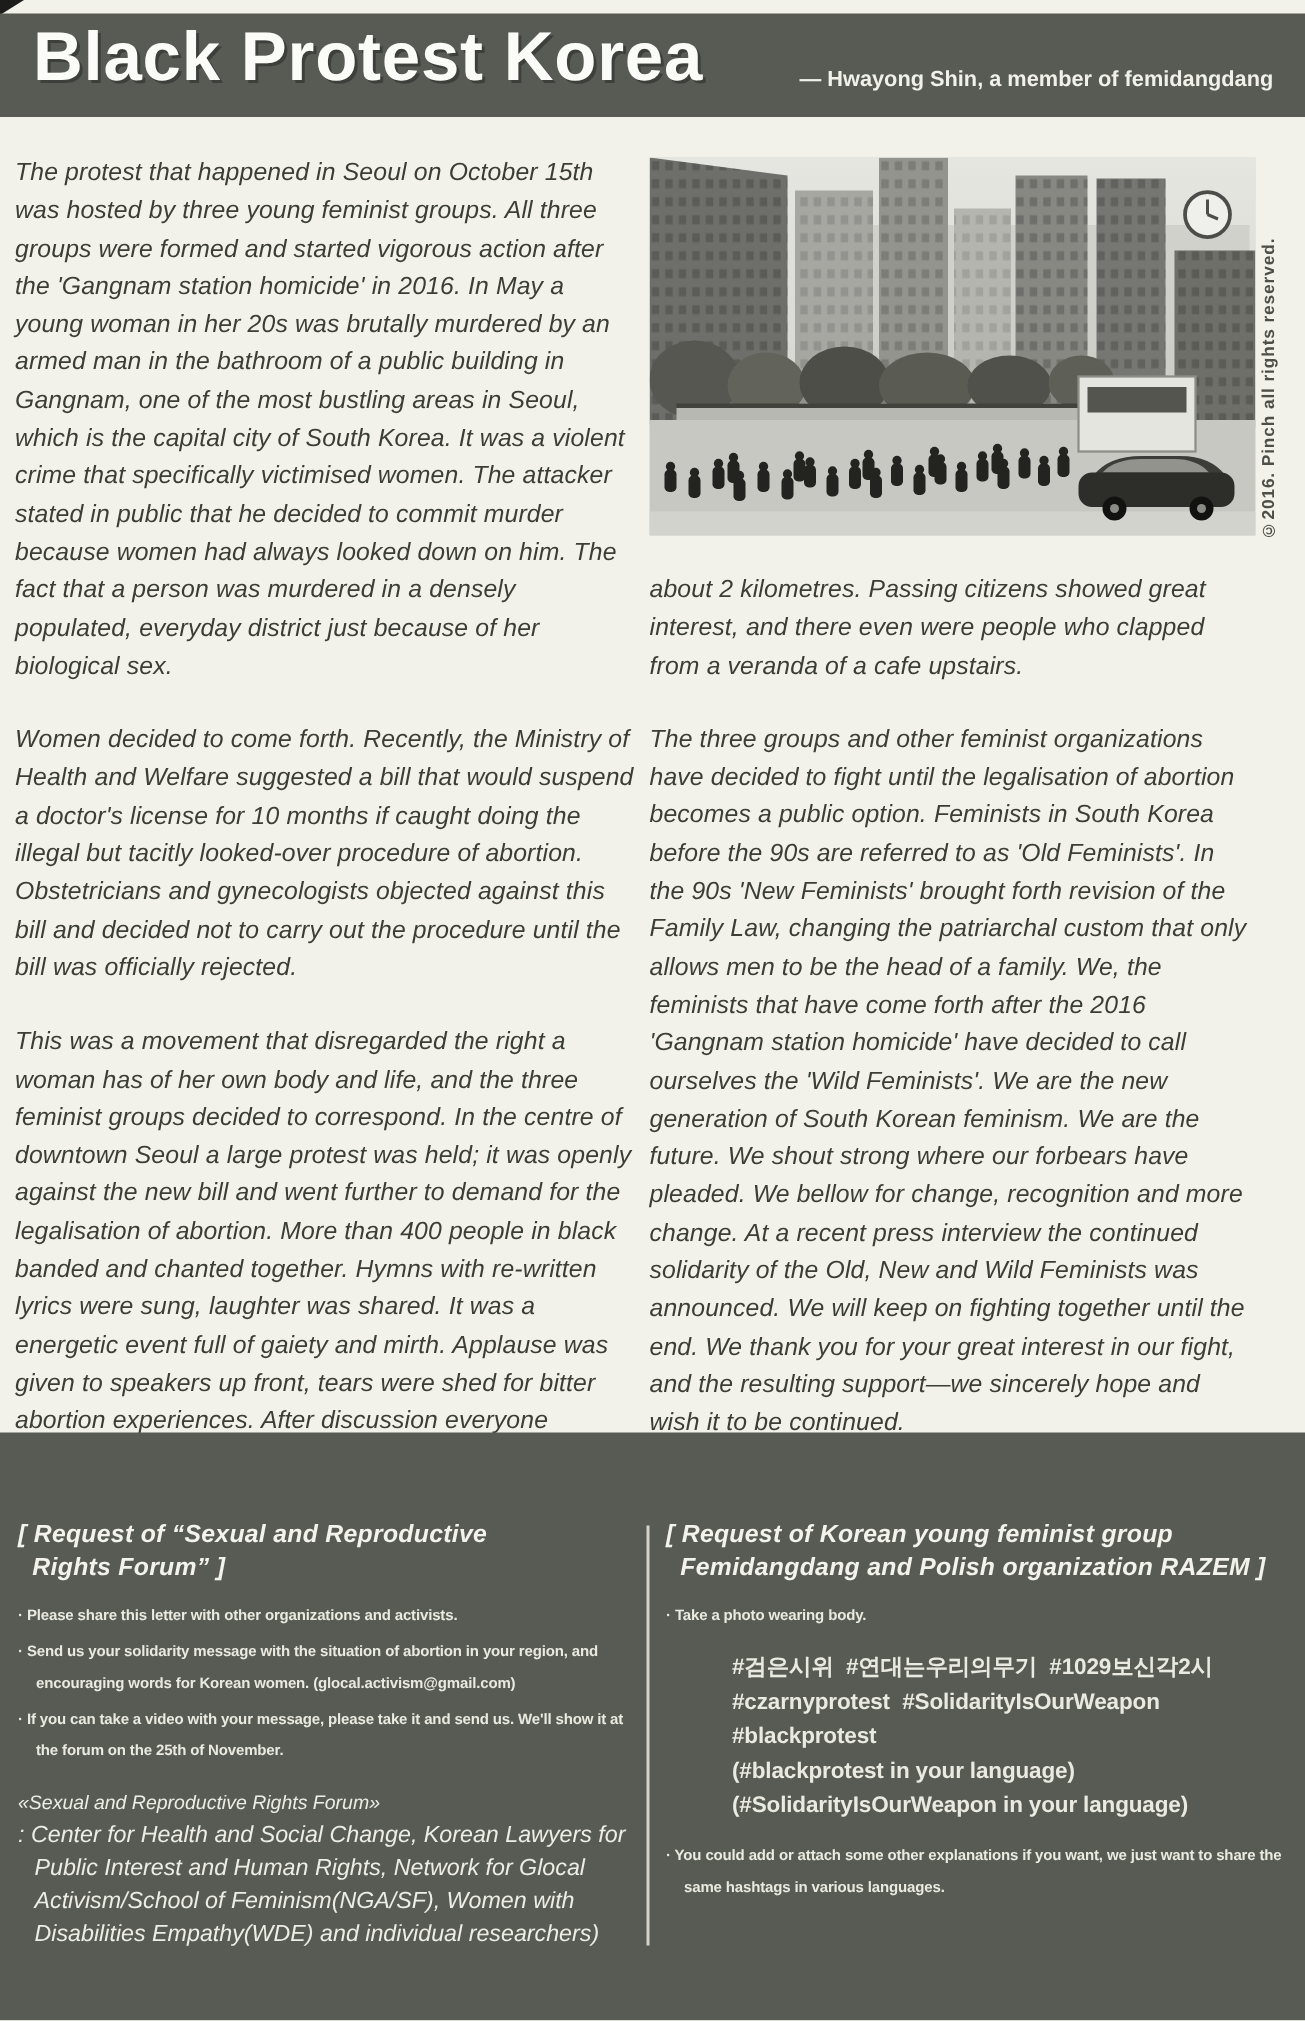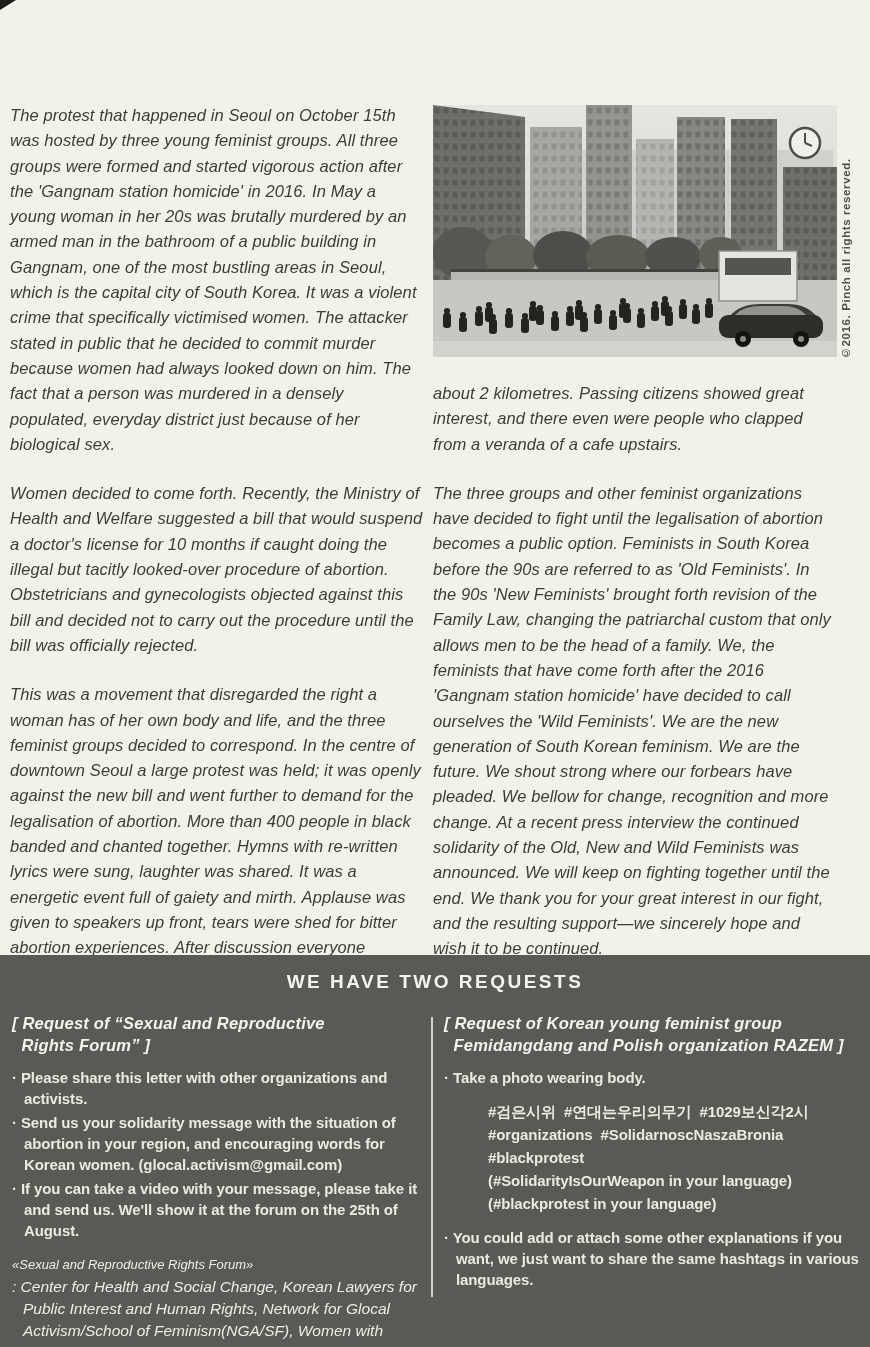--- a/index.html
+++ b/index.html
@@ -70,21 +70,21 @@
   .req-col { position:absolute; top:57px; }
   .req-left  { left:12px;  width:410px; }
   .req-right { left:444px; width:418px; }
 
   .req-title {
     font-size:16.5px; font-weight:bold; font-style:italic;
     line-height:22px; color:#f3f3ec; white-space:pre-wrap;
     margin:0 0 11px 0; letter-spacing:0.2px;
   }
   .bullet {
-    font-size:15px; font-weight:bold; line-height:21px;
+    font-size:10px; font-weight:bold; line-height:21px;
     color:#eaeae1; padding-left:12px; text-indent:-12px;
     margin:0 0 3px 0; letter-spacing:-0.1px;
   }
   .bullet::before { content:"· "; }
   .hashtags { margin:12px 0 12px 0; }
   .hashtag-line {
     font-size:15px; font-weight:bold; line-height:23px;
     color:#eaeae1; white-space:pre-wrap; padding-left:6px;
     letter-spacing:-0.1px;
     margin-left:38px;
@@ -93,20 +93,24 @@
   .fn-title { font-size:13px; line-height:22px; }
   .fn-body  { font-size:15.5px; line-height:22px; padding-left:11px; text-indent:-11px; }
 </style>
 </head>
 <body>
 
 <div class="page">
 
   <div class="corner-notch"></div>
 
+  <header class="banner">
+    <h1>Black Protest Korea</h1>
+    <div class="byline">— Hwayong Shin, a member of femidangdang</div>
+  </header>
 
   <section class="col-left">
     <p>The protest that happened in Seoul on October 15th was hosted by three young feminist groups. All three groups were formed and started vigorous action after the 'Gangnam station homicide' in 2016. In May a young woman in her 20s was brutally murdered by an armed man in the bathroom of a public building in Gangnam, one of the most bustling areas in Seoul, which is the capital city of South Korea. It was a violent crime that specifically victimised women. The attacker stated in public that he decided to commit murder because women had always looked down on him. The fact that a person was murdered in a densely populated, everyday district just because of her biological sex.</p>
     <p>Women decided to come forth. Recently, the Ministry of Health and Welfare suggested a bill that would suspend a doctor's license for 10 months if caught doing the illegal but tacitly looked-over procedure of abortion. Obstetricians and gynecologists objected against this bill and decided not to carry out the procedure until the bill was officially rejected.</p>
     <p>This was a movement that disregarded the right a woman has of her own body and life, and the three feminist groups decided to correspond. In the centre of downtown Seoul a large protest was held; it was openly against the new bill and went further to demand for the legalisation of abortion. More than 400 people in black banded and chanted together. Hymns with re-written lyrics were sung, laughter was shared. It was a energetic event full of gaiety and mirth. Applause was given to speakers up front, tears were shed for bitter abortion experiences. After discussion everyone paraded for</p>
   </section>
 
   <section class="col-right">
     <figure class="photo">
       <svg width="404" height="252" viewBox="0 0 404 252" xmlns="http://www.w3.org/2000/svg">
@@ -199,42 +203,41 @@
           <circle cx="368" cy="234" r="3" fill="#8b8b86"></circle>
         </g>
       </svg>
     </figure>
     <div class="photo-credit">©2016. Pinch all rights reserved.</div>
     <p>about 2 kilometres. Passing citizens showed great interest, and there even were people who clapped from a veranda of a cafe upstairs.</p>
     <p>The three groups and other feminist organizations have decided to fight until the legalisation of abortion becomes a public option. Feminists in South Korea before the 90s are referred to as 'Old Feminists'. In the 90s 'New Feminists' brought forth revision of the Family Law, changing the patriarchal custom that only allows men to be the head of a family. We, the feminists that have come forth after the 2016 'Gangnam station homicide' have decided to call ourselves the 'Wild Feminists'. We are the new generation of South Korean feminism. We are the future. We shout strong where our forbears have pleaded. We bellow for change, recognition and more change. At a recent press interview the continued solidarity of the Old, New and Wild Feminists was announced. We will keep on fighting together until the end. We thank you for your great interest in our fight, and the resulting support—we sincerely hope and wish it to be continued.</p>
   </section>
 
   <footer class="requests">
-    <h2>WE HAVE TWO REQUESTS</h2>
     <div class="req-divider"></div>
 
     <div class="req-col req-left">
       <div class="req-title">[ Request of “Sexual and Reproductive
   Rights Forum” ]</div>
       <div class="bullet">Please share this letter with other organizations and activists.</div>
       <div class="bullet">Send us your solidarity message with the situation of abortion in your region, and encouraging words for Korean women. (glocal.activism@gmail.com)</div>
-      <div class="bullet">If you can take a video with your message, please take it and send us. We'll show it at the forum on the 25th of August.</div>
+      <div class="bullet">If you can take a video with your message, please take it and send us. We'll show it at the forum on the 25th of November.</div>
       <div class="footnote">
         <div class="fn-title">«Sexual and Reproductive Rights Forum»</div>
         <div class="fn-body">: Center for Health and Social Change, Korean Lawyers for Public Interest and Human Rights, Network for Glocal Activism/School of Feminism(NGA/SF), Women with Disabilities Empathy(WDE) and individual researchers)</div>
       </div>
     </div>
 
     <div class="req-col req-right">
       <div class="req-title">[ Request of Korean young feminist group
   Femidangdang and Polish organization RAZEM ]</div>
       <div class="bullet">Take a photo wearing body.</div>
       <div class="hashtags">
         <div class="hashtag-line">#검은시위  #연대는우리의무기  #1029보신각2시</div>
-        <div class="hashtag-line">#organizations  #SolidarnoscNaszaBronia  #blackprotest</div>
+        <div class="hashtag-line">#czarnyprotest  #SolidarityIsOurWeapon  #blackprotest</div>
+        <div class="hashtag-line">(#blackprotest in your language)</div>
         <div class="hashtag-line">(#SolidarityIsOurWeapon in your language)</div>
-        <div class="hashtag-line">(#blackprotest in your language)</div>
       </div>
       <div class="bullet">You could add or attach some other explanations if you want, we just want to share the same hashtags in various languages.</div>
     </div>
   </footer>
 
 </div>
 
 </body></html>

